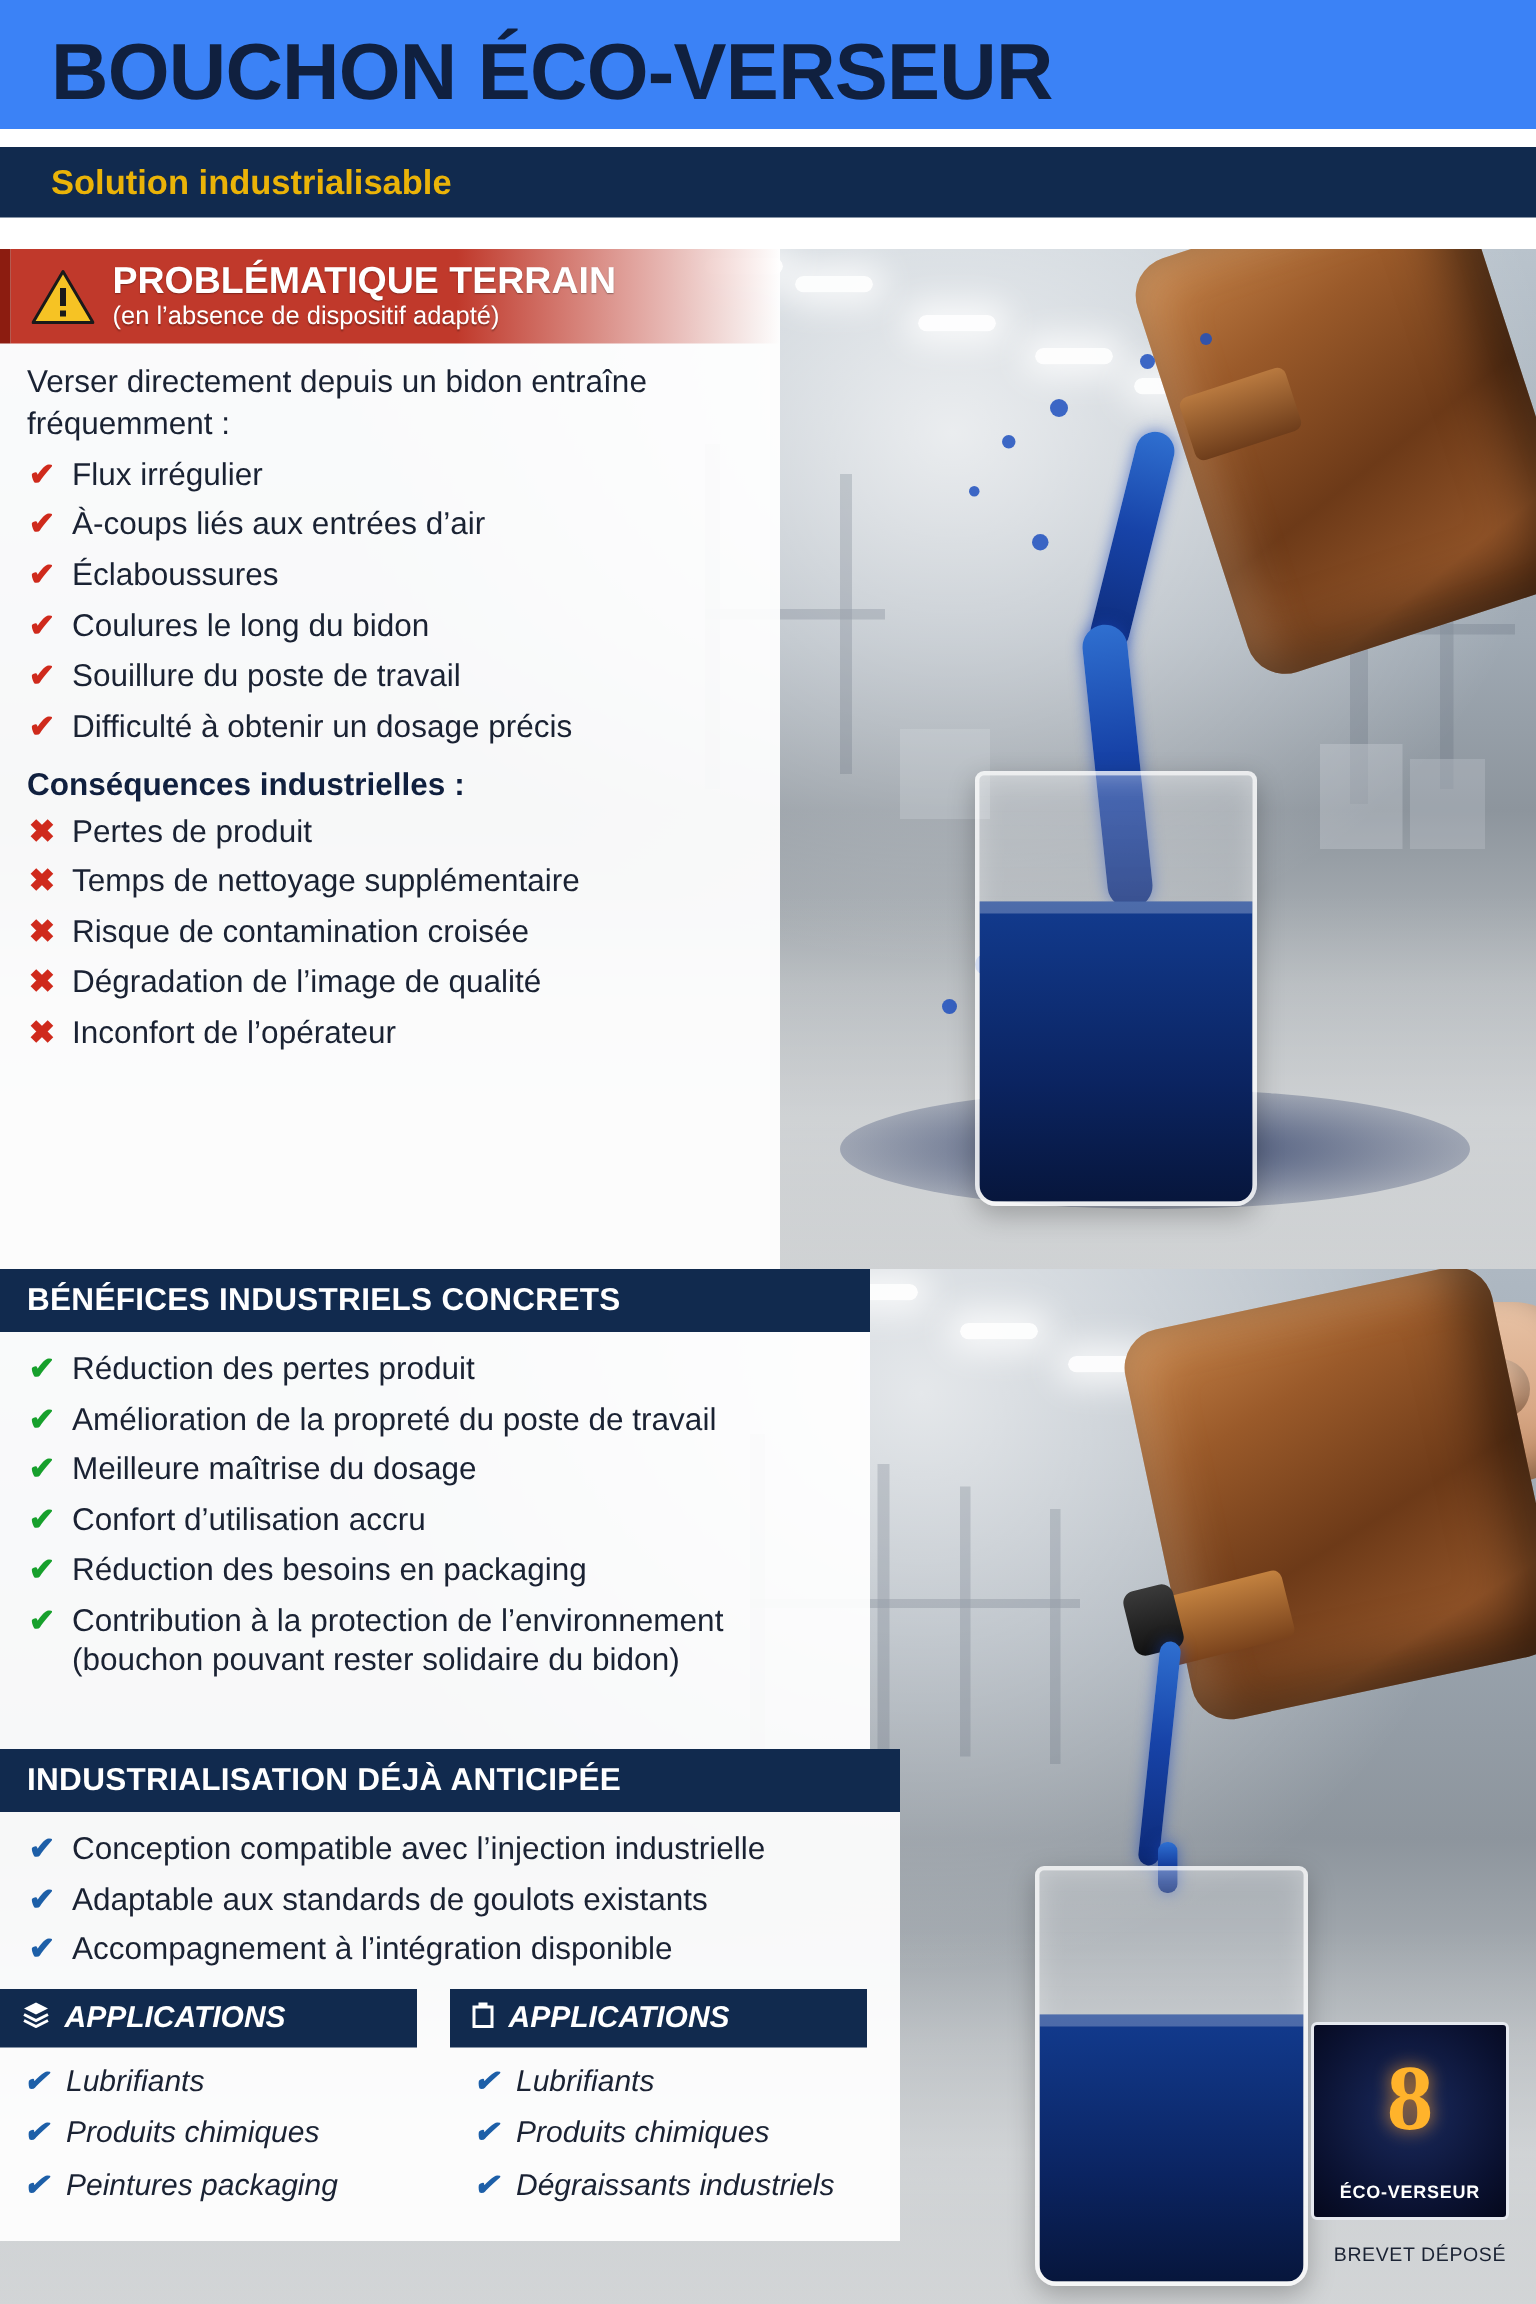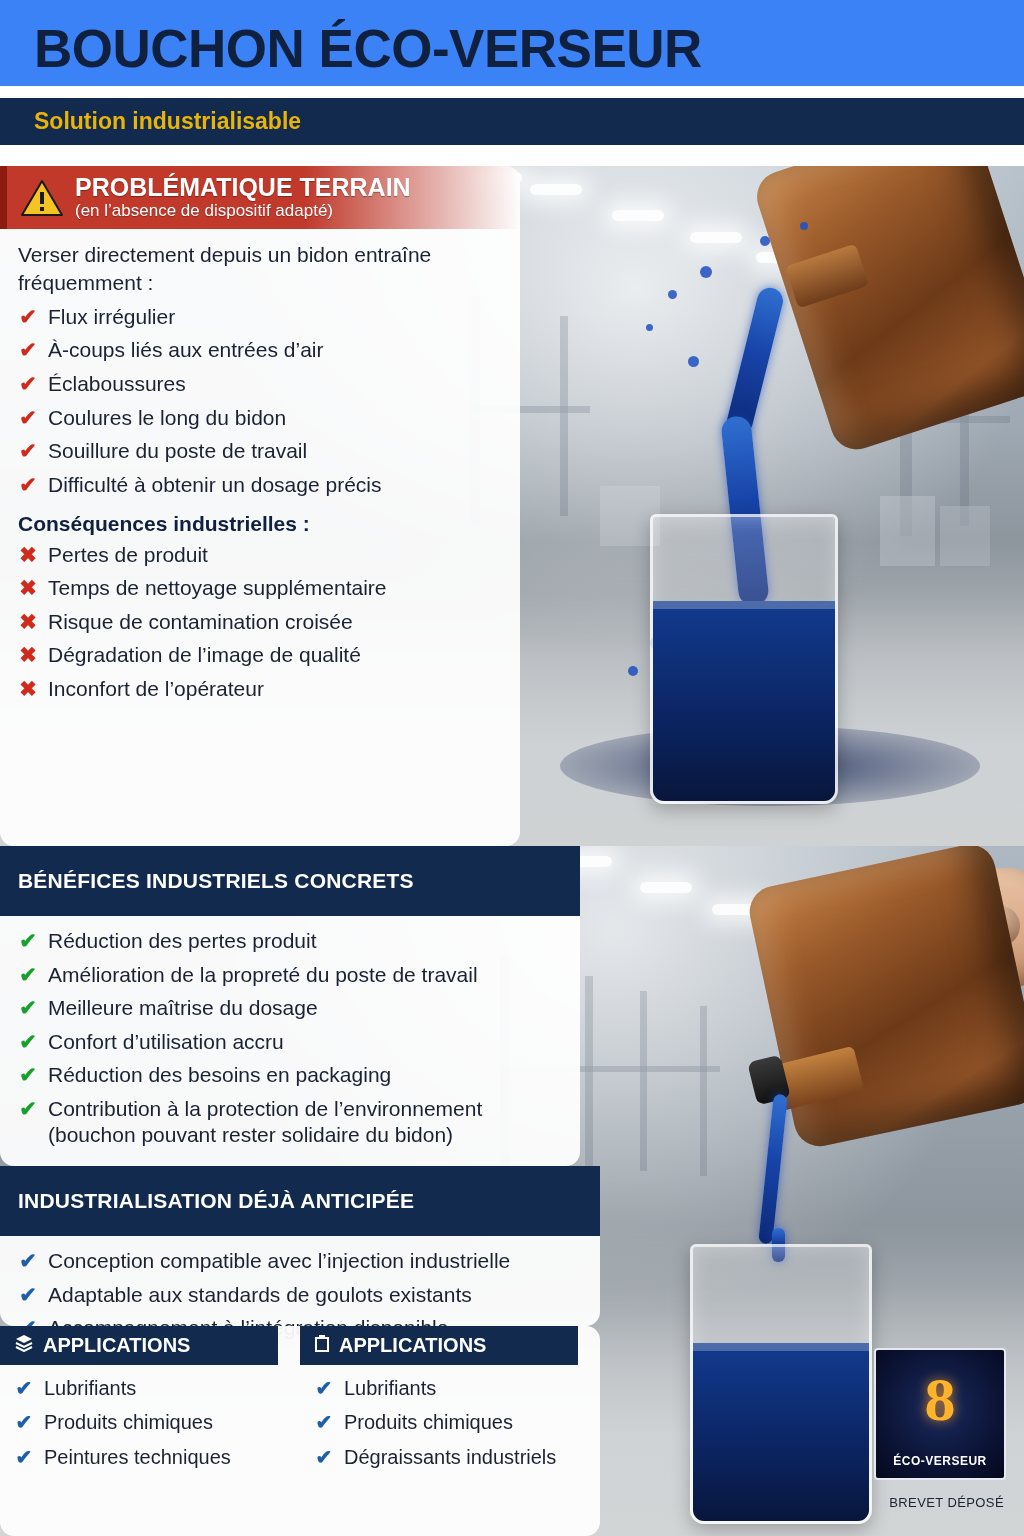--- a/index.html
+++ b/index.html
@@ -76,26 +76,25 @@
   .floor-shine {
     position:absolute; left:0; right:0; bottom:0; height:250px;
     background: linear-gradient(to bottom, rgba(255,255,255,0) 0%, rgba(255,255,255,0.28) 60%, rgba(255,255,255,0.12) 100%);
   }
 
   
   .panel {
     position: absolute;
     left: 0;
     background: rgba(255,255,255,0.93);
-    border-radius: 14px;
   }
   .panel-top { top: 166px; width: 520px; height: 680px; }
   .panel-mid { top: 846px; width: 580px; height: 320px; }
   .panel-low { top: 1166px; width: 600px; height: 160px; }
-  .panel-apps { top: 1326px; width: 600px; height: 210px; }
+  .panel-apps { top: 1326px; width: 600px; height: 168px; font-style: italic; }
 
   
   .problem-head {
     display: flex;
     align-items: center;
     gap: 12px;
     background: linear-gradient(to right, #c0392b 0%, #c0392b 58%, rgba(192,57,43,0.0) 100%);
     padding: 8px 14px 8px 14px;
     border-left: 7px solid #8c1c10;
   }
@@ -126,21 +125,21 @@
   .mk.x { color: #cf2a1c; }
 
   .sub-head {
     font-size: 21px; font-weight: bold; color: #10203f;
     padding: 10px 16px 2px 18px;
   }
 
   
   .sec-bar {
     background: #112a4e; color: #fff; font-weight: bold; font-size: 21px;
-    padding: 23px 18px; letter-spacing: 0.2px;
+    padding: 9px 18px; letter-spacing: 0.2px;
   }
 
   
   .apps-row { display: flex; gap: 0; }
   .apps-col { width: 300px; }
   .apps-head {
     background: #112a4e; color: #fff; font-weight: bold; font-size: 20px;
     padding: 8px 14px; display: flex; align-items: center; gap: 9px;
     margin-right: 22px;
   }
@@ -441,21 +440,21 @@
           <li class="li">
               <span class="mk blue">✔</span>
               <span>Lubrifiants</span>
             </li>
           <li class="li">
               <span class="mk blue">✔</span>
               <span>Produits chimiques</span>
             </li>
           <li class="li">
               <span class="mk blue">✔</span>
-              <span>Peintures techniques</span>
+              <span>Peintures packaging</span>
             </li>
         </ul>
       </div>
 
       <div class="apps-col">
         <div class="apps-head">
           <span class="gl">
             <svg width="16" height="18" viewBox="0 0 16 18">
               <rect x="2" y="4" width="12" height="13" fill="none" stroke="#ffffff" stroke-width="2"></rect>
               <rect x="5" y="1" width="6" height="3" fill="#ffffff"></rect>

